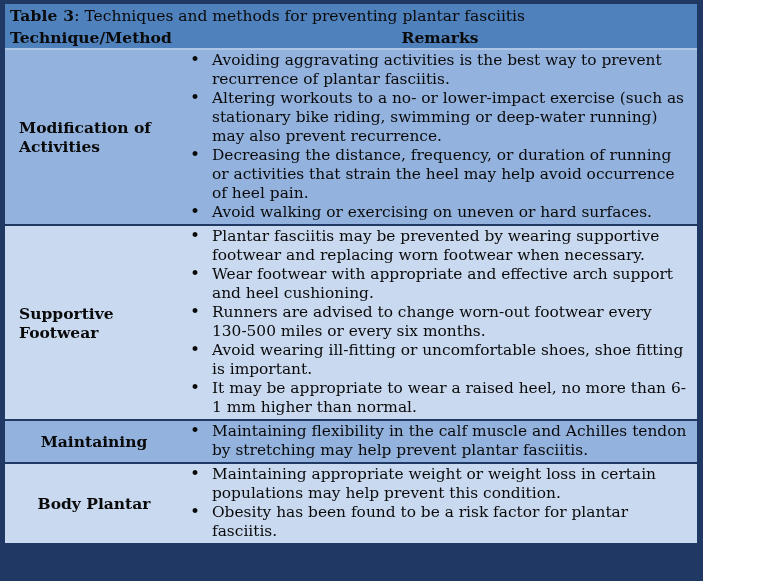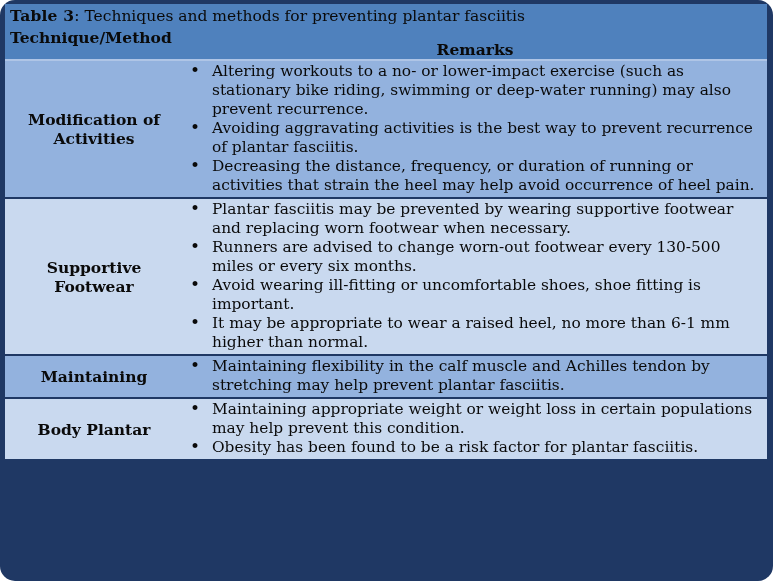--- a/index.html
+++ b/index.html
@@ -1,25 +1,24 @@
 <!DOCTYPE html>
 <html style="--navy: #1F3864; --header-blue: #4F81BD; --band-medium: #93B2DE; --band-light: #C9D9EF; --text: #0A0A0A;"><head>
 <meta charset="utf-8">
 <style>
   html, body { margin: 0; padding: 0; background: #ffffff; }
   * { box-sizing: border-box; }
 
   .table-wrap {
-    width: 773px;
+    width: 703px;
     height: 581px;
     background: var(--navy, #1F3864);
     padding: 4px 6px 8px 5px;
     font-family: "DejaVu Serif", "Liberation Serif", serif;
     color: var(--text, #0a0a0a);
-    border-radius: 15px;
   }
   .table-inner {
     display: flex;
     flex-direction: column;
     height: 100%;
     overflow: hidden;
   }
   .title-row {
     background: var(--header-blue, #4F81BD);
     flex: 0 0 23px;
@@ -32,36 +31,36 @@
   .header-row {
     background: var(--header-blue, #4F81BD);
     flex: 0 0 22px;
     display: flex;
     font-weight: bold;
     font-size: 15.5px;
     line-height: 19px;
     border-bottom: 2px solid #AFC5E6;
   }
   .hcol-technique { width: 178px; padding-left: 5px; }
-  .hcol-remarks { flex: 1; text-align: center; margin-top: 12px; }
+  .hcol-remarks { flex: 1; text-align: center; }
 
   .body-row {
     display: flex;
     border-bottom: 2px solid var(--navy, #1F3864);
   }
   .body-row:last-child { border-bottom: none; }
   .band-a { background: var(--band-medium, #93B2DE); }
   .band-b { background: var(--band-light, #C9D9EF); }
 
   .cell-technique {
     width: 178px;
     display: flex;
     align-items: center;
     justify-content: center;
-    text-align: center;
+    text-align: left;
     font-weight: bold;
     font-size: 15.5px;
     line-height: 19px;
     padding: 2px 4px;
   }
   .cell-technique .label-inner { max-width: 150px; }
 
   .cell-remarks { flex: 1; padding: 1px 6px 2px 0; }
   ul.remarks {
     margin: 0;
@@ -94,33 +93,35 @@
       <div class="hcol-remarks">Remarks</div>
     </div>
 
     <div id="table-body">
         <div class="body-row band-a">
           <div class="cell-technique">
             <span class="label-inner">Modification of Activities</span>
           </div>
           <div class="cell-remarks">
             <ul class="remarks">
+              <li>Avoiding aggravating activities is the best way to prevent recurrence of plantar fasciitis.</li>
               <li>Altering workouts to a no- or lower-impact exercise (such as stationary bike riding, swimming or deep-water running) may also prevent recurrence.</li>
-              <li>Avoiding aggravating activities is the best way to prevent recurrence of plantar fasciitis.</li>
               <li>Decreasing the distance, frequency, or duration of running or activities that strain the heel may help avoid occurrence of heel pain.</li>
+              <li>Avoid walking or exercising on uneven or hard surfaces.</li>
             </ul>
           </div>
         </div>
         <div class="body-row band-b">
           <div class="cell-technique">
             <span class="label-inner">Supportive Footwear</span>
           </div>
           <div class="cell-remarks">
             <ul class="remarks">
               <li>Plantar fasciitis may be prevented by wearing supportive footwear and replacing worn footwear when necessary.</li>
+              <li>Wear footwear with appropriate and effective arch support and heel cushioning.</li>
               <li>Runners are advised to change worn-out footwear every 130-500 miles or every six months.</li>
               <li>Avoid wearing ill-fitting or uncomfortable shoes, shoe fitting is important.</li>
               <li>It may be appropriate to wear a raised heel, no more than 6-1 mm higher than normal.</li>
             </ul>
           </div>
         </div>
         <div class="body-row band-a">
           <div class="cell-technique">
             <span class="label-inner">Maintaining</span>
           </div>

